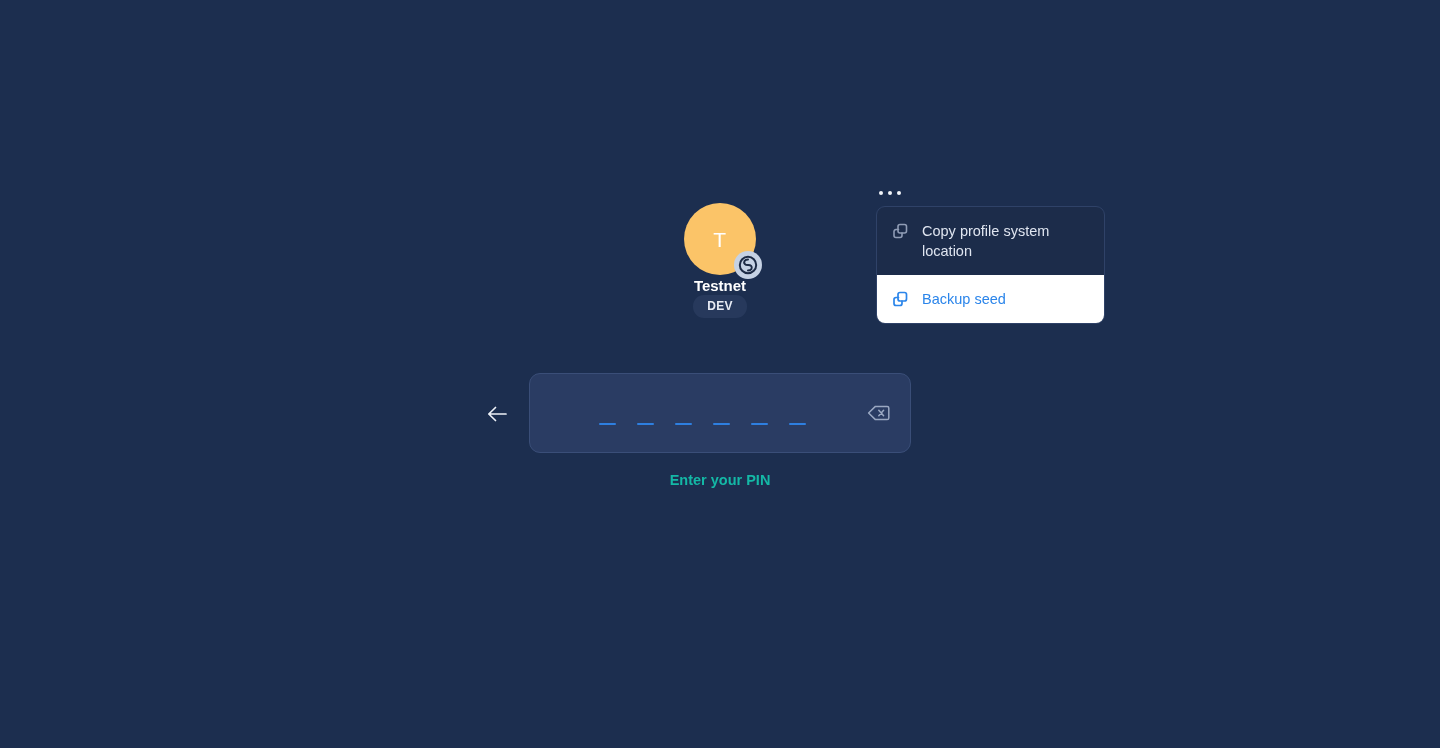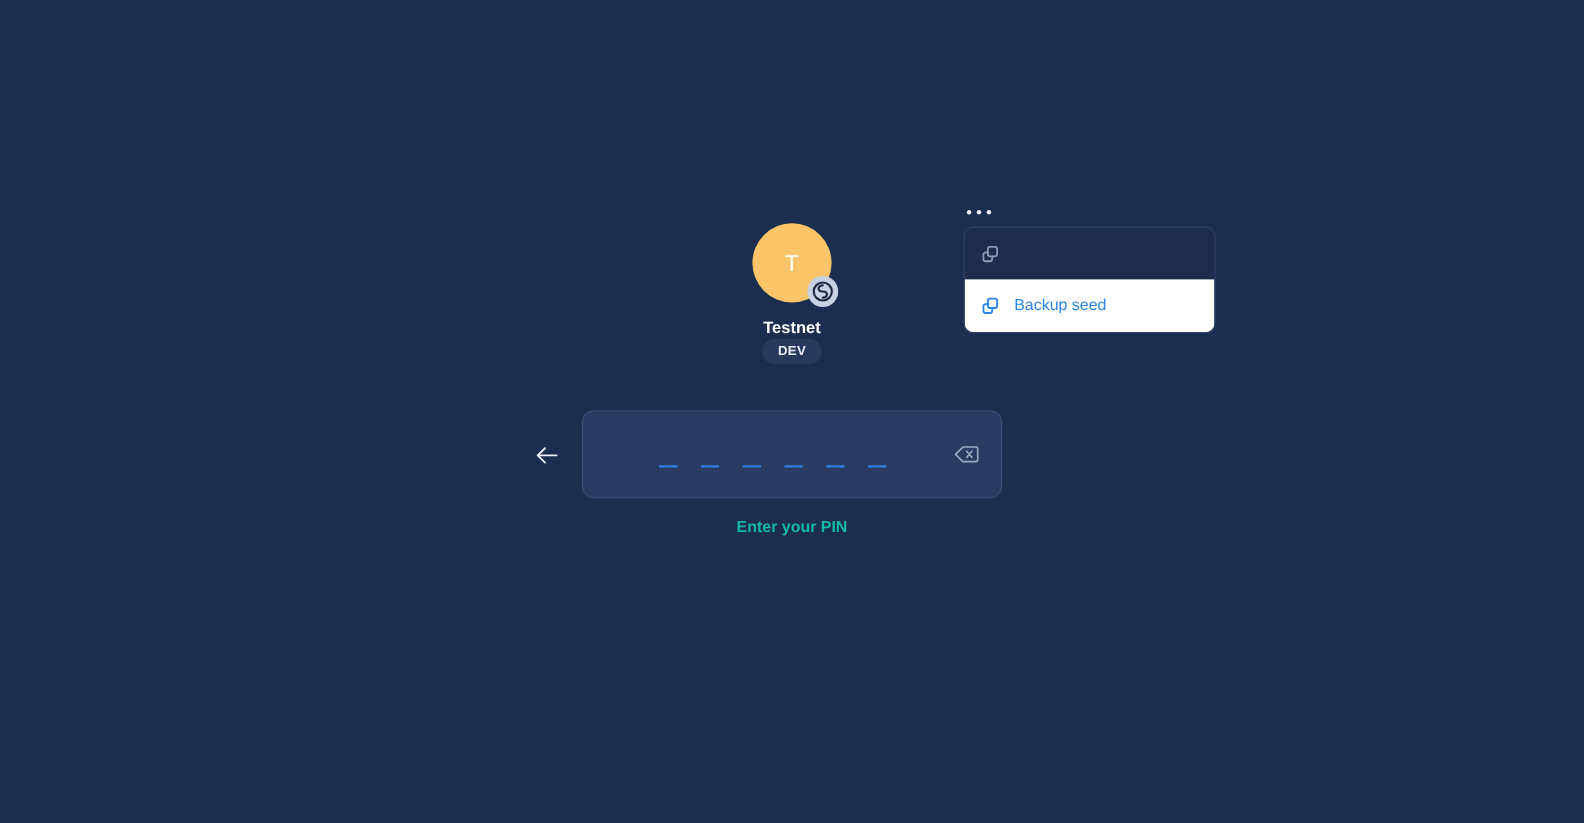--- a/index.html
+++ b/index.html
@@ -59,21 +59,21 @@
     border-radius: 50%;
     background: #c6d2e4;
     display: flex;
     align-items: center;
     justify-content: center;
   }
 
   .avatar-badge svg { display: block; }
 
   .profile-name {
-    margin-top: 15px;
+    margin-top: 2px;
     color: #ffffff;
     font-size: 15px;
     font-weight: 700;
     line-height: 18px;
   }
 
   .dev-badge {
     background: #27395c;
     color: #e8ecf5;
     font-size: 12px;
@@ -250,20 +250,21 @@
 
 <div class="dropdown">
 
   <div class="menu-item">
     <span class="mi-icon">
       <svg width="18" height="18" viewBox="0 0 18 18" aria-hidden="true">
         <rect x="7" y="2.5" width="8.5" height="8.5" rx="2" fill="none" stroke="#8f9cb5" stroke-width="1.6"></rect>
         <path d="M11 11 v2.5 a2 2 0 0 1 -2 2 h-4 a2 2 0 0 1 -2 -2 v-4 a2 2 0 0 1 2 -2 h2.5" fill="none" stroke="#8f9cb5" stroke-width="1.6" stroke-linecap="round"></path>
       </svg>
     </span>
+    <span class="mi-label">Copy profile system location</span>
   </div>
 
   <div class="menu-item accent hovered">
     <span class="mi-icon">
       <svg width="18" height="18" viewBox="0 0 18 18" aria-hidden="true">
         <rect x="7" y="2.5" width="8.5" height="8.5" rx="2" fill="none" stroke="#2b85ea" stroke-width="1.7"></rect>
         <path d="M11 11 v2.5 a2 2 0 0 1 -2 2 h-4 a2 2 0 0 1 -2 -2 v-4 a2 2 0 0 1 2 -2 h2.5" fill="none" stroke="#2b85ea" stroke-width="1.7" stroke-linecap="round"></path>
       </svg>
     </span>
     <span class="mi-label">Backup seed</span>

